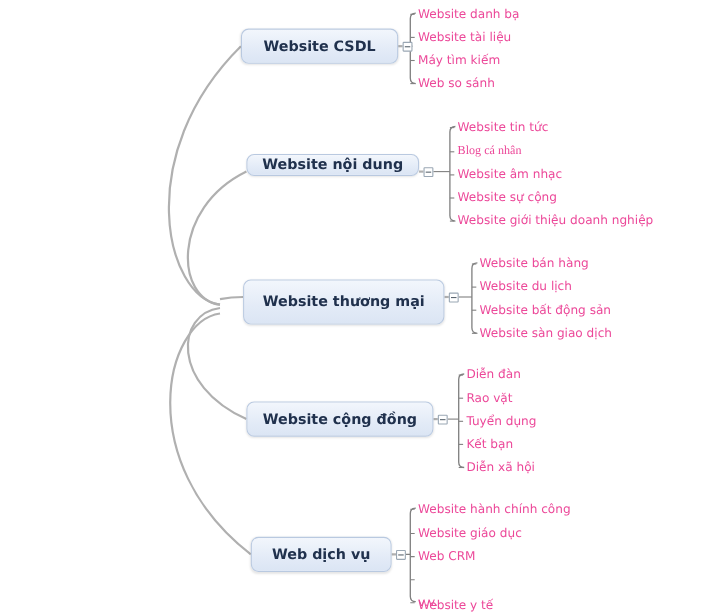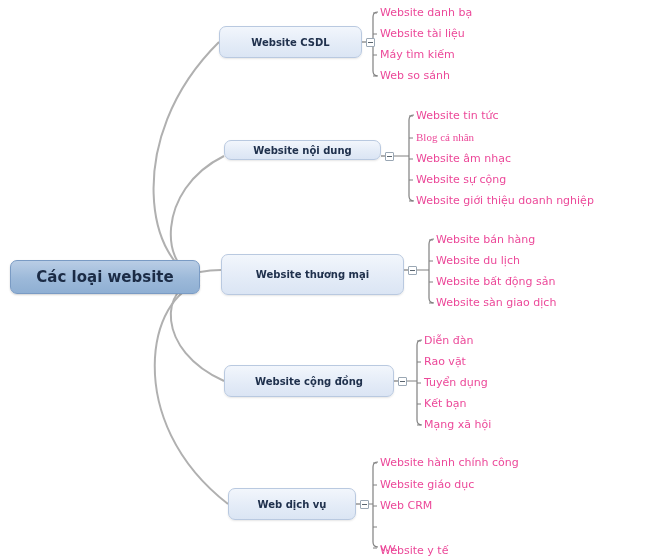--- a/index.html
+++ b/index.html
@@ -43,21 +43,21 @@
     color: #1b2b45;
     font-weight: bold;
     font-size: 15px;
     box-shadow: 0 1px 2px rgba(0,0,0,0.18);
   }
   .branch-node {
     background: linear-gradient(to bottom, #f2f6fc 0%, #e3ebf7 60%, #dbe5f4 100%);
     border: 1px solid #b9c9e0;
     color: #20314d;
     font-weight: bold;
-    font-size: 10px;
+    font-size: 13px;
     box-shadow: 0 1px 2px rgba(0,0,0,0.10);
   }
   .leaf {
     position: absolute;
     font-size: 11px;
     color: #ec4899;
     white-space: nowrap;
     line-height: 15px;
   }
   .collapse-box {
@@ -129,23 +129,20 @@
         <line x1="417" y1="425" x2="421" y2="425" stroke="#808080" stroke-width="1"></line>
         <path d="M378 462 Q373 462 373 467 L373 542 Q373 547 378 547" fill="none" stroke="#808080" stroke-width="1.2"></path>
         <line x1="373" y1="463" x2="377" y2="463" stroke="#808080" stroke-width="1"></line>
         <line x1="373" y1="485" x2="377" y2="485" stroke="#808080" stroke-width="1"></line>
         <line x1="373" y1="506" x2="377" y2="506" stroke="#808080" stroke-width="1"></line>
         <line x1="373" y1="527" x2="377" y2="527" stroke="#808080" stroke-width="1"></line>
         <line x1="373" y1="548" x2="377" y2="548" stroke="#808080" stroke-width="1"></line>
       </g>
   </svg>
 
-  <div class="node root-node" id="root-node" style="left: 10px; top: 260px; width: 190px; height: 34px;">
-    <span>Các loại website</span>
-  </div>
 
   <div id="nodes-layer">
       <div class="node branch-node" style="left: 219px; top: 26px; width: 143px; height: 32px;">
         <span>Website CSDL</span>
       </div>
       <div class="collapse-box" style="left: 366px; top: 38px;"></div>
       <div class="leaf" style="left: 380px; top: 5px;">Website danh bạ</div>
       <div class="leaf" style="left: 380px; top: 26px;">Website tài liệu</div>
       <div class="leaf" style="left: 380px; top: 47px;">Máy tìm kiếm</div>
       <div class="leaf" style="left: 380px; top: 68px;">Web so sánh</div>
@@ -167,21 +164,21 @@
       <div class="leaf" style="left: 436px; top: 274px;">Website bất động sản</div>
       <div class="leaf" style="left: 436px; top: 295px;">Website sàn giao dịch</div>
       <div class="node branch-node" style="left: 224px; top: 365px; width: 170px; height: 32px;">
         <span>Website cộng đồng</span>
       </div>
       <div class="collapse-box" style="left: 398px; top: 377px;"></div>
       <div class="leaf" style="left: 424px; top: 333px;">Diễn đàn</div>
       <div class="leaf" style="left: 424px; top: 354px;">Rao vặt</div>
       <div class="leaf" style="left: 424px; top: 375px;">Tuyển dụng</div>
       <div class="leaf" style="left: 424px; top: 396px;">Kết bạn</div>
-      <div class="leaf" style="left: 424px; top: 417px;">Mạng xã hội</div>
+      <div class="leaf" style="left: 424px; top: 417px;">Diễn xã hội</div>
       <div class="node branch-node" style="left: 228px; top: 488px; width: 128px; height: 32px;">
         <span>Web dịch vụ</span>
       </div>
       <div class="collapse-box" style="left: 360px; top: 500px;"></div>
       <div class="leaf" style="left: 380px; top: 455px;">Website hành chính công</div>
       <div class="leaf" style="left: 380px; top: 477px;">Website giáo dục</div>
       <div class="leaf" style="left: 380px; top: 498px;">Web CRM</div>
       <div class="leaf" style="left: 380px; top: 519px; margin-top: 24px;">Website y tế</div>
       <div class="leaf" style="left: 380px; top: 540px;">v.v.</div>
     </div>

